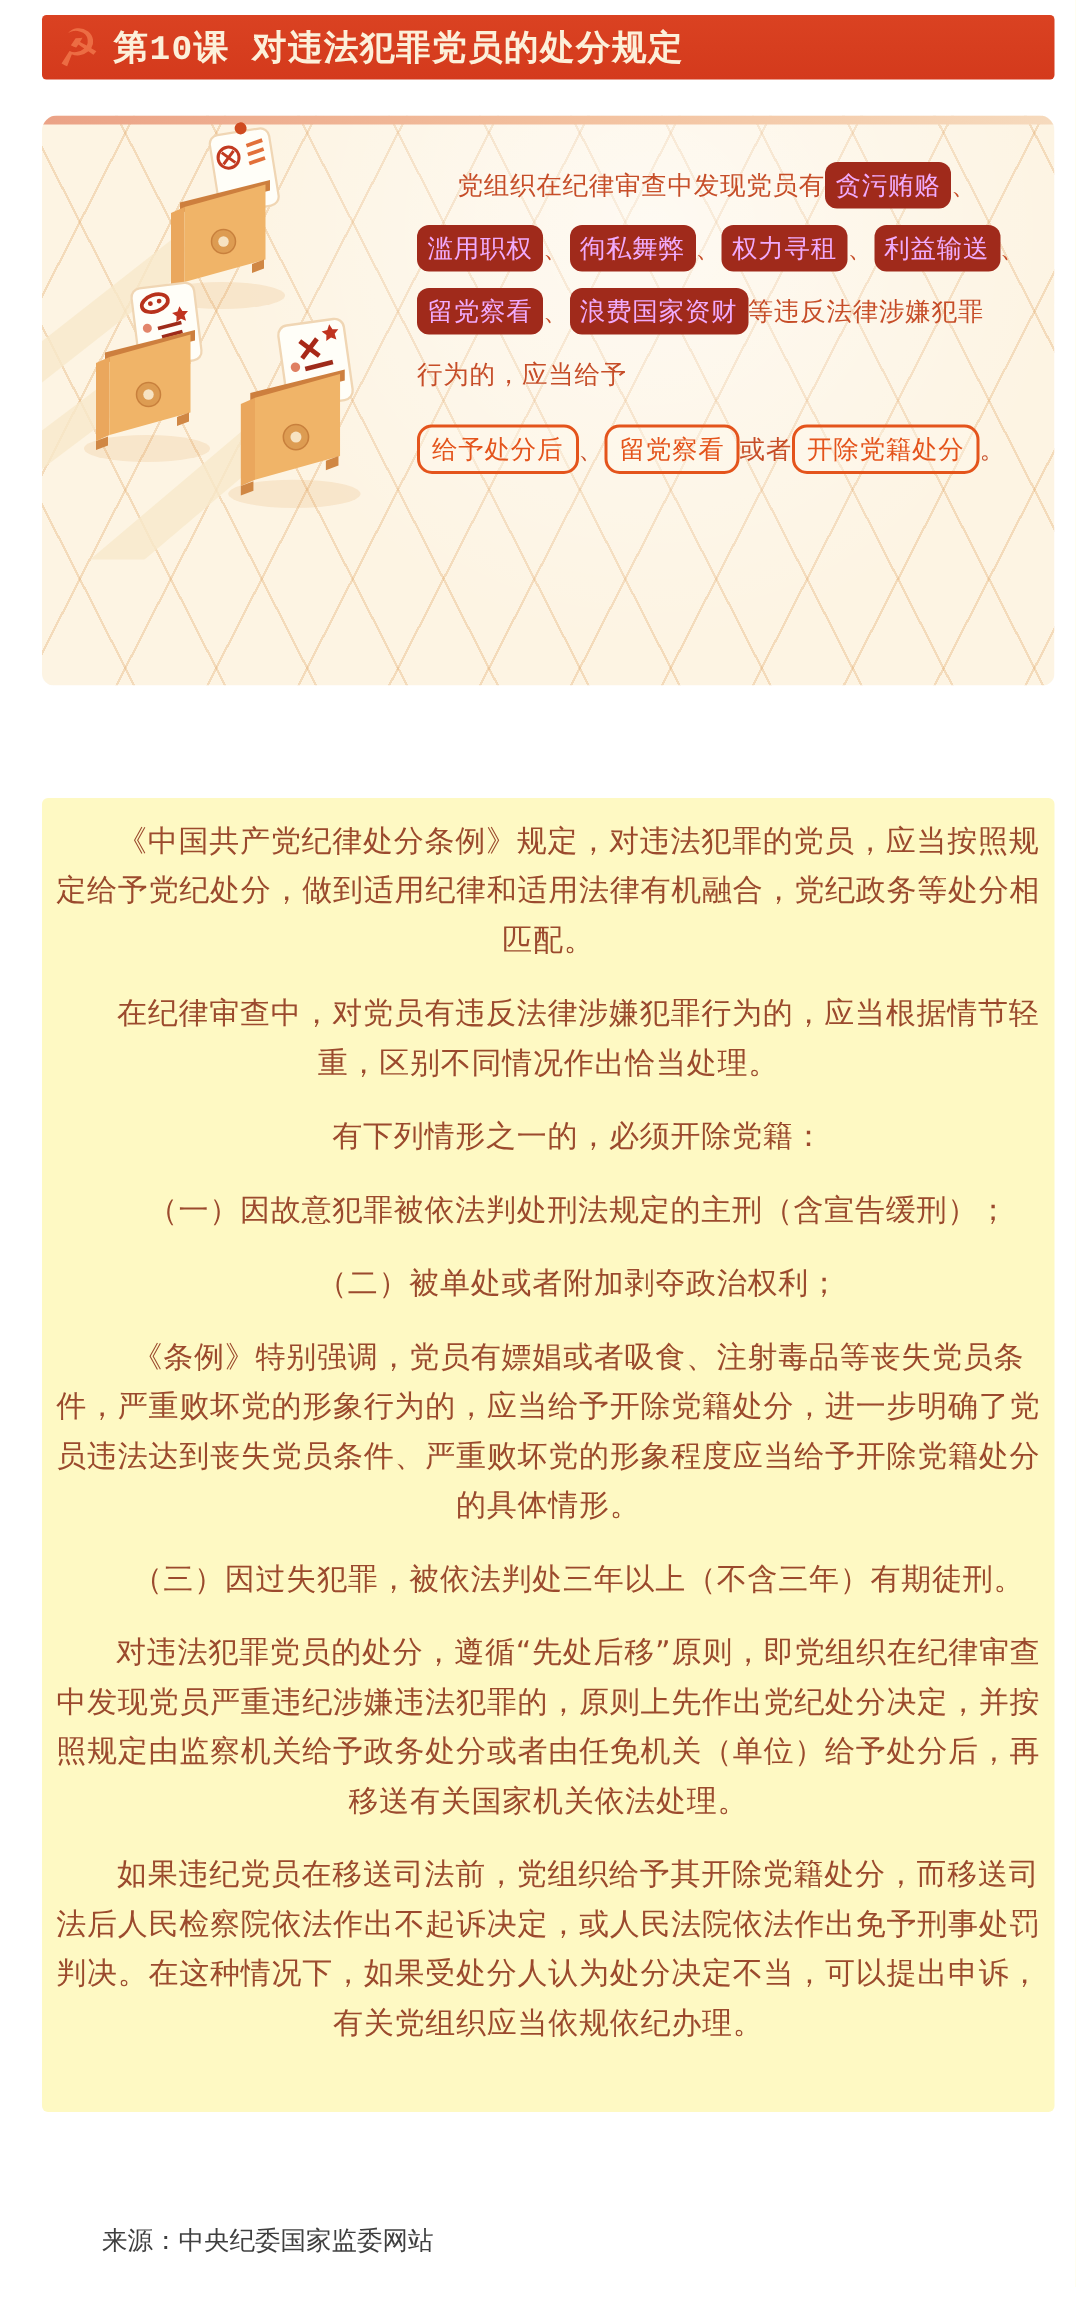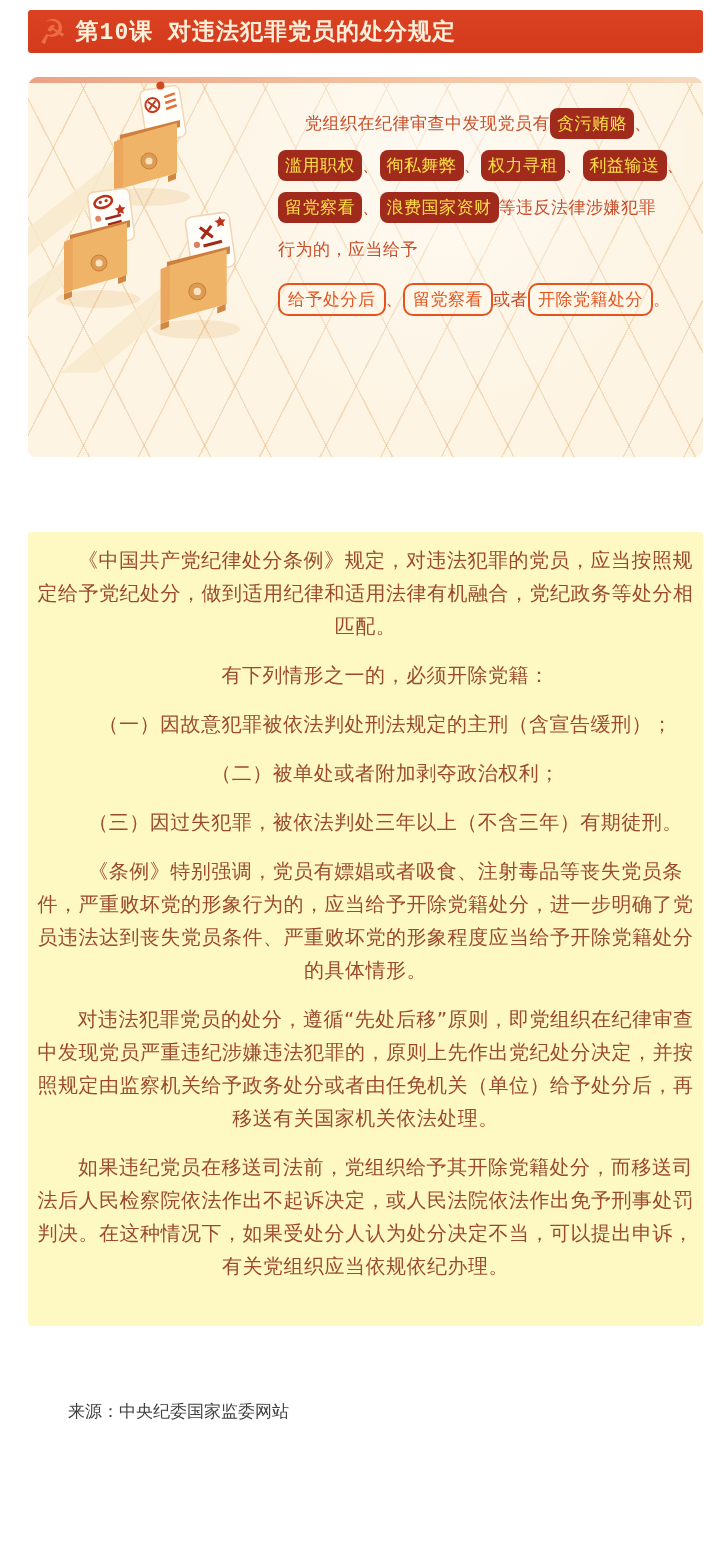--- a/index.html
+++ b/index.html
@@ -40,21 +40,21 @@
     background:linear-gradient(90deg,#eba286,#f3c2a0 55%,#f6dabd);
     border-radius:10px 10px 0 0;
   }
   .hero svg{position:absolute;left:0;top:0;}
   .hero-text{position:absolute;left:250px;top:25px;color:#c64d28;font-size:17px;}
   .hero-line{display:flex;align-items:center;height:42px;white-space:nowrap;}
   .hero-line.indent{padding-left:27px;}
   .hero-line.last{margin-top:8px;}
   .seg-text{color:#c64d28;letter-spacing:.5px;}
   .tag-solid{
-    background:#a02a1b;color:#fde047;border-radius:8px;
+    background:#a02a1b;color:#f0abfc;border-radius:8px;
     padding:4px 7px;letter-spacing:.5px;
   }
   .tag-outline{
     border:2px solid #e4541c;color:#e4541c;border-radius:10px;
     padding:3px 8px;letter-spacing:.5px;background:rgba(255,250,238,.35);
   }
 
   
   .article{
     margin-top:75px;background:#fef9c3;border-radius:4px;
@@ -173,24 +173,25 @@
         <span class="tag-outline">留党察看</span>
         <span class="seg-text"> 或者 </span>
         <span class="tag-outline">开除党籍处分</span>
         <span class="seg-text">。</span>
       </div>
     </div>
 </section>
 
 <section class="article col">
     <p>《中国共产党纪律处分条例》规定，对违法犯罪的党员，应当按照规定给予党纪处分，做到适用纪律和适用法律有机融合，党纪政务等处分相匹配。</p>
+    <p>在纪律审查中，对党员有违反法律涉嫌犯罪行为的，应当根据情节轻重，区别不同情况作出恰当处理。</p>
     <p>有下列情形之一的，必须开除党籍：</p>
     <p>（一）因故意犯罪被依法判处刑法规定的主刑（含宣告缓刑）；</p>
     <p>（二）被单处或者附加剥夺政治权利；</p>
+    <p>《条例》特别强调，党员有嫖娼或者吸食、注射毒品等丧失党员条件，严重败坏党的形象行为的，应当给予开除党籍处分，进一步明确了党员违法达到丧失党员条件、严重败坏党的形象程度应当给予开除党籍处分的具体情形。</p>
     <p>（三）因过失犯罪，被依法判处三年以上（不含三年）有期徒刑。</p>
-    <p>《条例》特别强调，党员有嫖娼或者吸食、注射毒品等丧失党员条件，严重败坏党的形象行为的，应当给予开除党籍处分，进一步明确了党员违法达到丧失党员条件、严重败坏党的形象程度应当给予开除党籍处分的具体情形。</p>
     <p>对违法犯罪党员的处分，遵循“先处后移”原则，即党组织在纪律审查中发现党员严重违纪涉嫌违法犯罪的，原则上先作出党纪处分决定，并按照规定由监察机关给予政务处分或者由任免机关（单位）给予处分后，再移送有关国家机关依法处理。</p>
     <p>如果违纪党员在移送司法前，党组织给予其开除党籍处分，而移送司法后人民检察院依法作出不起诉决定，或人民法院依法作出免予刑事处罚判决。在这种情况下，如果受处分人认为处分决定不当，可以提出申诉，有关党组织应当依规依纪办理。</p>
   </section>
 
 <footer class="footer">
   <span>来源：</span><span>中央纪委国家监委网站</span>
 </footer>
 
 </body></html>

